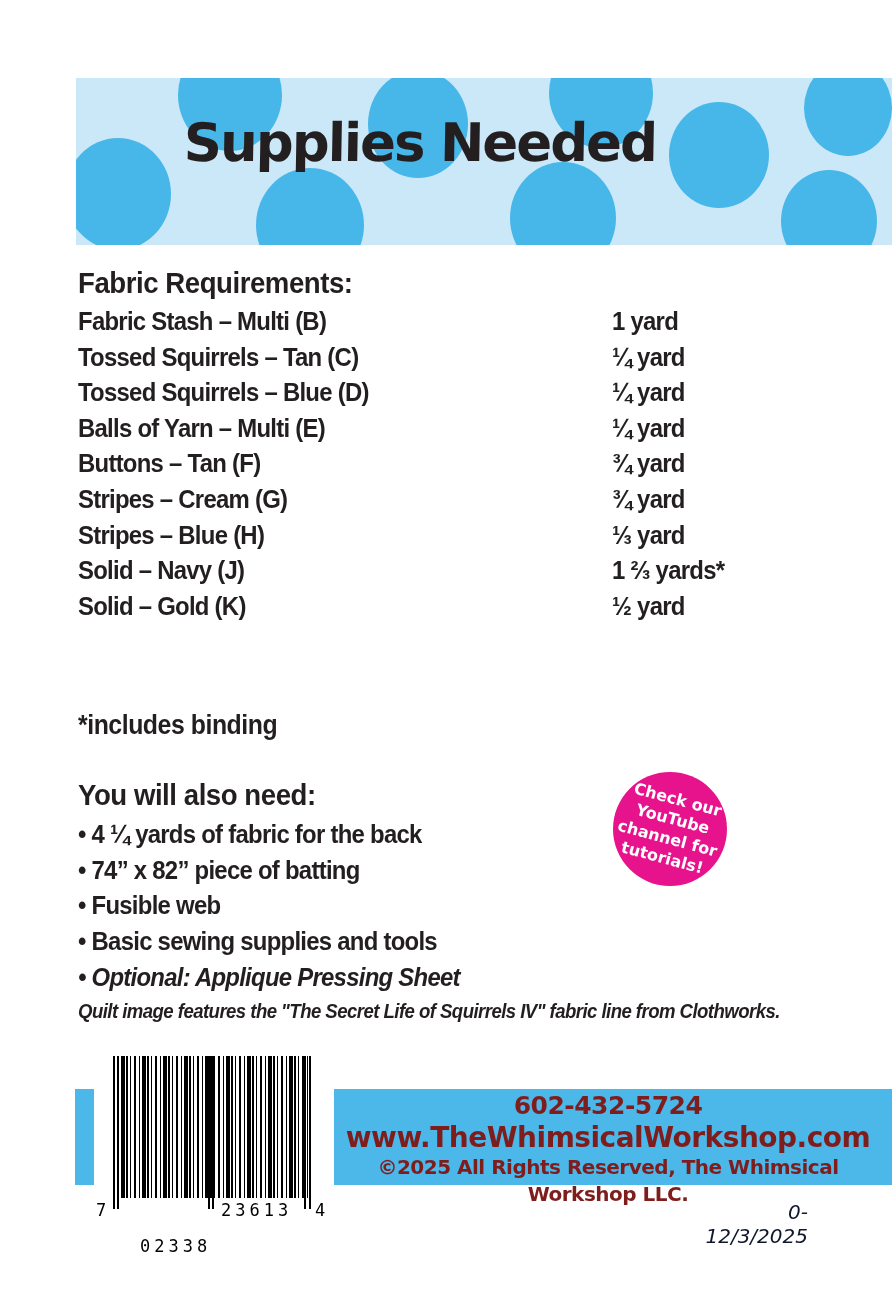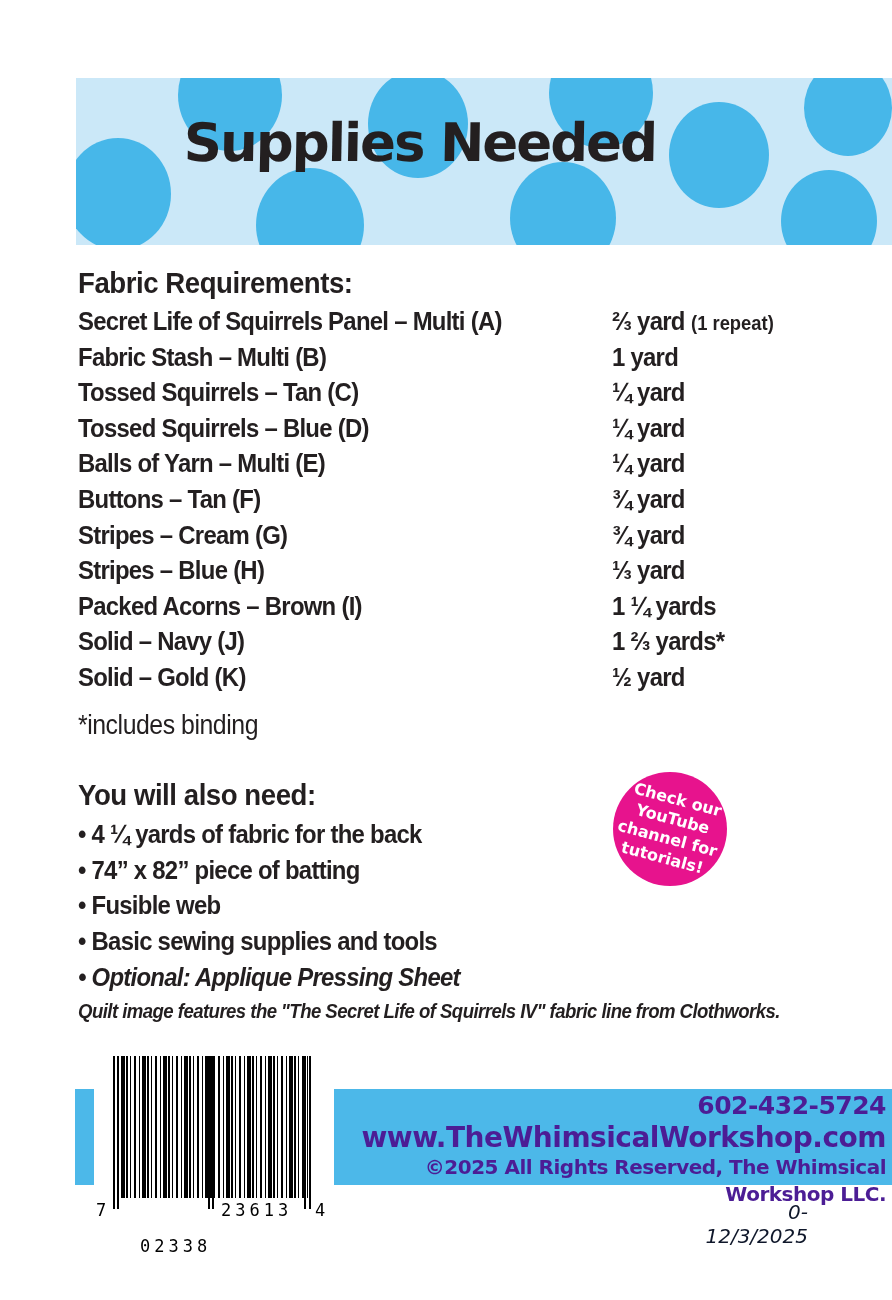--- a/index.html
+++ b/index.html
@@ -18,41 +18,41 @@
   .cond{display:inline-block;transform:scaleX(.92);transform-origin:0 50%;white-space:nowrap;}
   .sec-heading{position:absolute;left:78px;font-weight:bold;font-size:30px;letter-spacing:-.5px;}
   .h-fabric{top:266px;}
   .h-also{top:778px;}
 
   .fabric-rows{position:absolute;left:78px;top:304px;width:760px;}
   .f-row{position:relative;height:35.6px;font-weight:bold;font-size:26px;letter-spacing:-.8px;line-height:35.6px;}
   .row-yard{position:absolute;left:534px;top:0;}
   .row-note{font-size:20px;letter-spacing:0;}
 
-  .footnote{position:absolute;left:78px;top:710px;font-weight:normal;font-size:27px;letter-spacing:-.5px;}
+  .footnote{position:absolute;left:78px;top:710px;font-weight:bold;font-size:27px;letter-spacing:-.5px;}
 
   .also-list{position:absolute;left:78px;top:817px;width:760px;}
   .a-row{position:relative;height:35.7px;font-weight:bold;font-size:26px;letter-spacing:-.8px;line-height:35.7px;}
   .a-row .cond::before{content:"• ";}
   .a-row.italic{font-style:italic;}
 
   .credit-note{position:absolute;left:78px;top:1000px;font-weight:bold;font-style:italic;
           font-size:20px;letter-spacing:-.6px;}
   .credit-note .cond{transform:scaleX(.93);}
 
   
   .badge{position:absolute;left:613px;top:772px;width:114px;height:114px;border-radius:50%;
          background:#e7138d;}
   .badge-text{position:absolute;inset:0;display:flex;flex-direction:column;justify-content:center;
          align-items:center;transform:rotate(15deg);color:#ffffff;font-weight:bold;
          font-family:"DejaVu Sans",sans-serif;font-size:16px;line-height:20px;}
 
   
   .footer-bar{position:absolute;left:75px;top:1089px;width:817px;height:96px;background:#4cb8e9;}
-  .footer-text{position:absolute;left:255px;right:6px;top:1px;text-align:right;color:#4c1d95;
+  .footer-text{position:absolute;left:255px;right:6px;top:1px;text-align:center;color:#7f1d1d;
          font-family:"DejaVu Sans",sans-serif;font-weight:bold;}
   .ft-phone{font-size:25px;line-height:31px;letter-spacing:-.5px;}
   .ft-web{font-size:28px;line-height:33px;letter-spacing:-.5px;}
   .ft-copy{font-size:20px;line-height:27px;letter-spacing:-.5px;}
 
   
   .barcode-box{position:absolute;left:94px;top:1042px;width:240px;height:182px;background:#ffffff;}
   .bars{position:absolute;left:19px;top:14px;width:198px;height:142px;
         background:repeating-linear-gradient(90deg,
           #000 0px,#000 2px,#fff 2px,#fff 5px,
@@ -87,29 +87,27 @@
       <ellipse cx="487" cy="140" rx="53" ry="56" fill="#47b7e9"></ellipse>
       <ellipse cx="753" cy="143" rx="48" ry="51" fill="#47b7e9"></ellipse>
     </svg>
     <div class="banner-title">Supplies Needed</div>
   </div>
 
   <div class="sec-heading h-fabric">
     <span class="cond">Fabric Requirements:</span>
   </div>
   <div class="fabric-rows">
-      <div class="f-row"><span class="cond">Secret Life of Squirrels Panel – Multi (A)</span><span class="row-yard"><span class="cond">⅔ yard</span><span class="cond row-note"> (1 repeat)</span></span></div>
       <div class="f-row"><span class="cond">Fabric Stash – Multi (B)</span><span class="row-yard"><span class="cond">1 yard</span></span></div>
       <div class="f-row"><span class="cond">Tossed Squirrels – Tan (C)</span><span class="row-yard"><span class="cond">¼ yard</span></span></div>
       <div class="f-row"><span class="cond">Tossed Squirrels – Blue (D)</span><span class="row-yard"><span class="cond">¼ yard</span></span></div>
       <div class="f-row"><span class="cond">Balls of Yarn – Multi (E)</span><span class="row-yard"><span class="cond">¼ yard</span></span></div>
       <div class="f-row"><span class="cond">Buttons – Tan (F)</span><span class="row-yard"><span class="cond">¾ yard</span></span></div>
       <div class="f-row"><span class="cond">Stripes – Cream (G)</span><span class="row-yard"><span class="cond">¾ yard</span></span></div>
       <div class="f-row"><span class="cond">Stripes – Blue (H)</span><span class="row-yard"><span class="cond">⅓ yard</span></span></div>
-      <div class="f-row"><span class="cond">Packed Acorns – Brown (I)</span><span class="row-yard"><span class="cond">1 ¼ yards</span></span></div>
       <div class="f-row"><span class="cond">Solid – Navy (J)</span><span class="row-yard"><span class="cond">1 ⅔ yards*</span></span></div>
       <div class="f-row"><span class="cond">Solid – Gold (K)</span><span class="row-yard"><span class="cond">½ yard</span></span></div>
     </div>
   <div class="footnote">
     <span class="cond">*includes binding</span>
   </div>
 
   <div class="sec-heading h-also">
     <span class="cond">You will also need:</span>
   </div>

